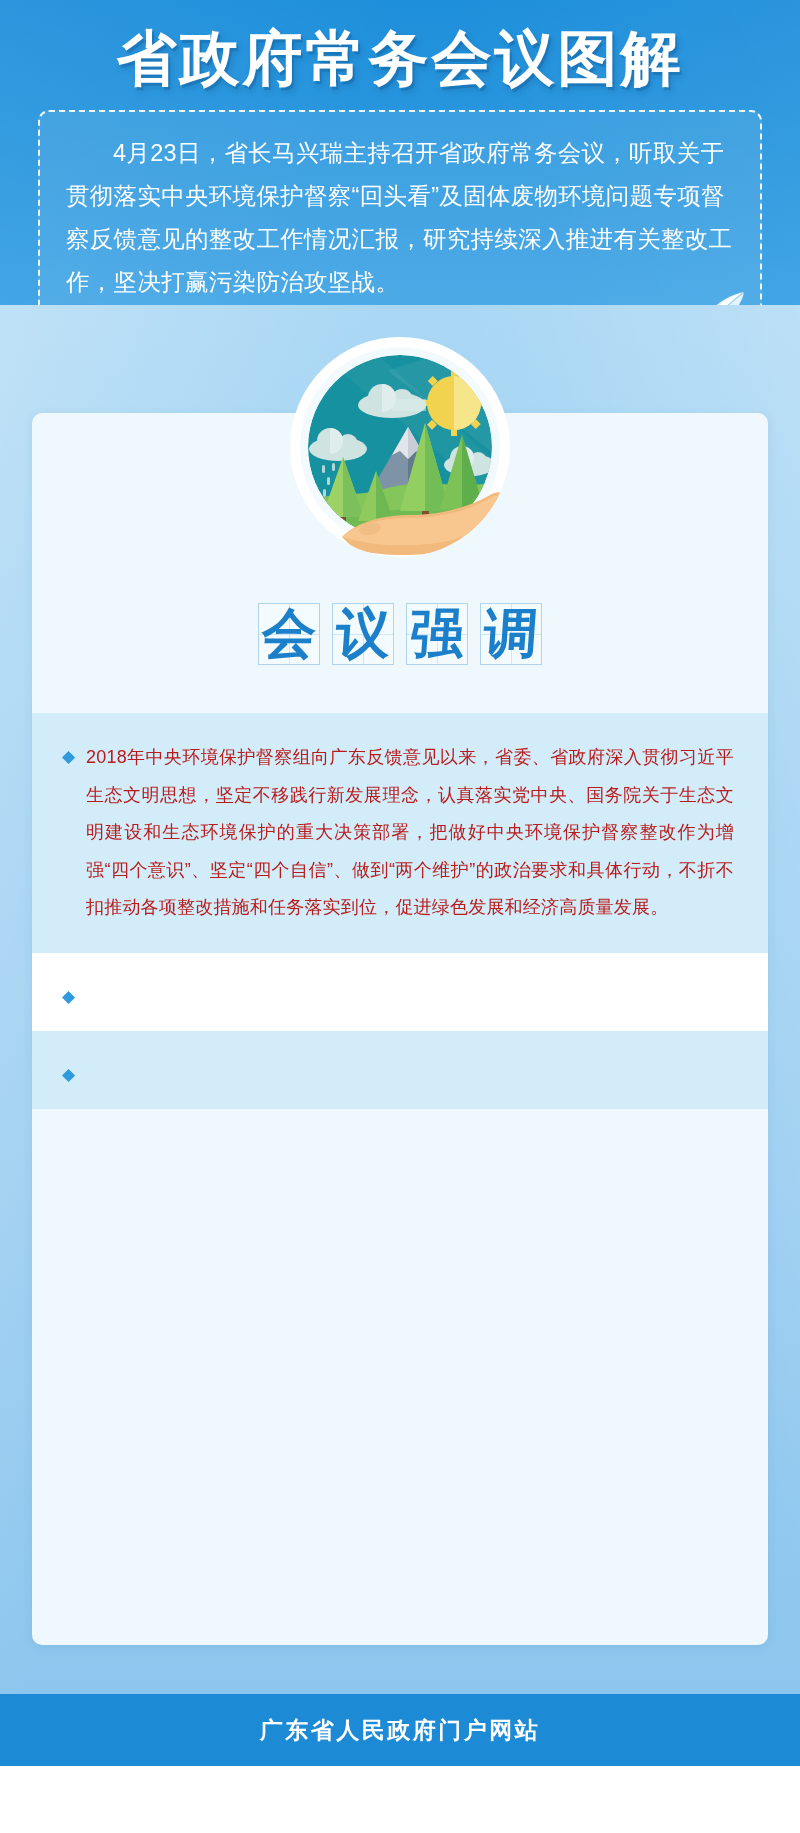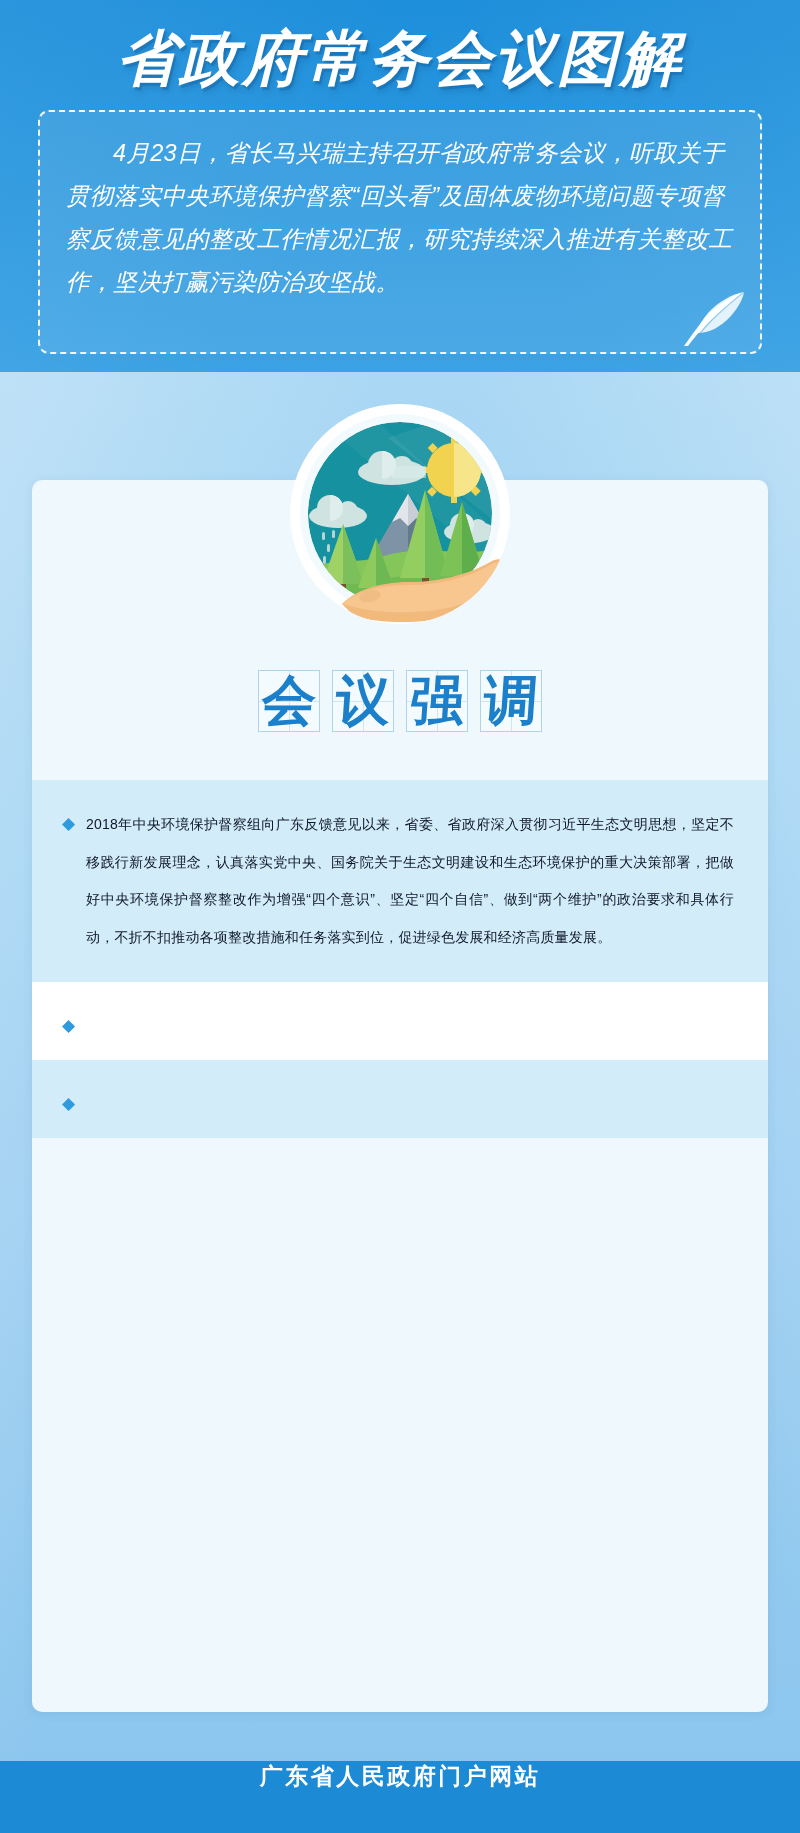--- a/index.html
+++ b/index.html
@@ -6,24 +6,23 @@
   html,body { background:#ffffff; }
   body {
     width:800px; height:1833px;
     font-family:"Liberation Sans","DejaVu Sans",sans-serif;
     position:relative; overflow:hidden;
   }
 
   
   .header {
     position:relative;
-    width:800px; height:372px;
+    width:800px; height:305px;
     background:linear-gradient(180deg,#1e8fdb 0%,#2a97de 45%,#3ba2e4 100%);
     overflow:hidden;
-    font-style:italic;
   }
   .header::before{
     content:""; position:absolute; left:0; top:0; width:800px; height:372px;
     background:
       linear-gradient(115deg,rgba(255,255,255,0.06) 0%,rgba(255,255,255,0) 42%),
       linear-gradient(250deg,rgba(255,255,255,0.05) 0%,rgba(255,255,255,0) 38%);
     pointer-events:none;
   }
   .title {
     position:relative;
@@ -147,35 +146,35 @@
   .bullet-mark {
     flex:0 0 auto;
     width:24px;
     margin-top:9px;
     color:#2f9ade;
     font-size:17px;
     line-height:1;
   }
   .bullet-text {
     flex:1 1 auto;
-    color:#0f172a;
-    font-size:14px;
+    color:#b91c1c;
+    font-size:18px;
     line-height:37.5px;
     letter-spacing:0.2px;
     text-align:justify;
     font-family:"Liberation Sans","DejaVu Sans",sans-serif;
   }
   .card-bottom-pad { height:72px; background:#eef8fd; }
 
   
   .footer {
     position:relative;
     width:800px; height:72px;
     background:#1d8ad6;
-    display:flex; align-items:flex-start; justify-content:center;
+    display:flex; align-items:center; justify-content:center;
   }
   .footer-text {
     color:#ffffff;
     font-size:23px;
     font-weight:bold;
     letter-spacing:2.5px;
     font-family:"Liberation Sans","DejaVu Sans",sans-serif;
   }
 </style>
 </head>

